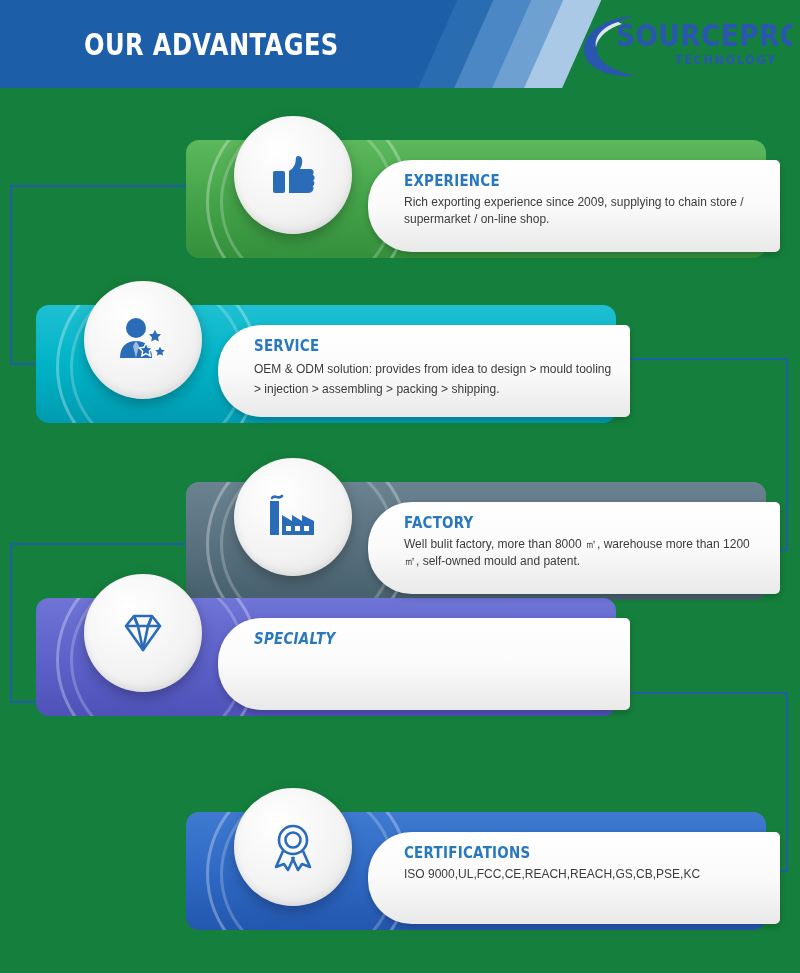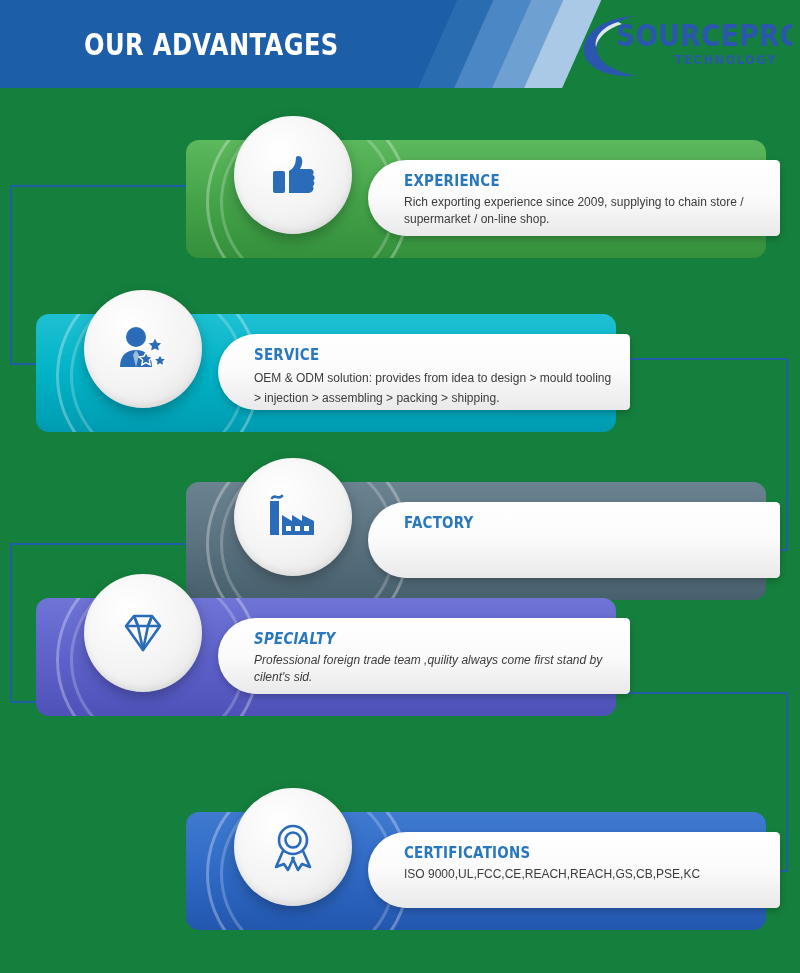--- a/index.html
+++ b/index.html
@@ -127,21 +127,21 @@
     z-index: 5;
   }
   .badge svg { display: block; }
 
   
   .panel {
     position: absolute;
     top: 20px;
     left: 182px;
     right: -14px;
-    height: 76px;
+    height: 92px;
     border-radius: 44px 5px 5px 44px;
     background: linear-gradient(180deg, #ffffff 0%, #fbfbfb 48%, #e9e9e9 100%);
     box-shadow: 0 3px 7px rgba(0,0,0,0.22);
     padding: 11px 16px 0 36px;
     z-index: 4;
   }
   .panel-title {
     color: #2878c0;
     font-size: 16px;
     line-height: 19px;
@@ -214,21 +214,21 @@
                  C49.4 34.6, 49.8 36.2, 49 37.8 C48.5 38.8, 47.6 39.3, 47.6 39.3
                  C48.6 40.2, 48.8 41.8, 48 43.2 C47.2 44.6, 45.6 46, 43 46 Z" fill="#2a6cb8"></path>
       </svg>
     </div>
     <div class="panel">
       <div class="panel-title">EXPERIENCE</div>
       <div class="panel-body">Rich exporting experience since 2009, supplying to chain store / supermarket / on-line shop.</div>
     </div>
   </div>
 
-  <div class="card leftal t-teal" style="top:314px;text-decoration:underline;">
+  <div class="card leftal t-teal" style="top:305px;text-decoration:underline;">
     <div class="card-bg"></div>
     <div class="badge">
       <svg width="58" height="56" viewBox="0 0 58 56" xmlns="http://www.w3.org/2000/svg">
         <circle cx="22" cy="16" r="10" fill="#2a6cb8"></circle>
         <path d="M6 46 C6 34, 13 29, 22 29 C31 29, 38 34, 38 46 Z" fill="#2a6cb8"></path>
         <path d="M22 29 L25 34 L22 46 L19 34 Z" fill="#ffffff" opacity="0.55"></path>
         <path d="M41 16 l2.4 5 5.4 .7 -4 3.8 1 5.4 -4.8-2.6 -4.8 2.6 1-5.4 -4-3.8 5.4-.7 Z" fill="#2a6cb8" stroke="#ffffff" stroke-width="1.4"></path>
         <path d="M32 31 l2.1 4.3 4.7 .6 -3.5 3.3 .9 4.7 -4.2-2.3 -4.2 2.3 .9-4.7 -3.5-3.3 4.7-.6 Z" fill="#2a6cb8" stroke="#ffffff" stroke-width="1.4"></path>
         <path d="M46 33 l2 4 4.4 .6 -3.2 3.1 .8 4.4 -4-2.1 -4 2.1 .8-4.4 -3.2-3.1 4.4-.6 Z" fill="#2a6cb8" stroke="#ffffff" stroke-width="1.4"></path>
       </svg>
@@ -246,38 +246,38 @@
         <rect x="6" y="10" width="9" height="34" fill="#2a6cb8"></rect>
         <path d="M18 44 L18 24 L28 30 L28 24 L38 30 L38 24 L50 30 L50 44 Z" fill="#2a6cb8"></path>
         <rect x="22" y="35" width="5" height="5" fill="#ffffff"></rect>
         <rect x="31" y="35" width="5" height="5" fill="#ffffff"></rect>
         <rect x="40" y="35" width="5" height="5" fill="#ffffff"></rect>
         <path d="M8 7 C11 3, 14 9, 18 5" stroke="#2a6cb8" stroke-width="2.6" fill="none" stroke-linecap="round"></path>
       </svg>
     </div>
     <div class="panel">
       <div class="panel-title">FACTORY</div>
+      <div class="panel-body">Well bulit factory, more than 8000 ㎡, warehouse more than 1200 ㎡, self-owned mould and patent.</div>
     </div>
   </div>
 
   <div class="card leftal t-purple" style="top:598px;font-style:italic;">
     <div class="card-bg"></div>
     <div class="badge">
       <svg width="58" height="54" viewBox="0 0 58 54" xmlns="http://www.w3.org/2000/svg">
         <g fill="none" stroke="#2a6cb8" stroke-width="2.6" stroke-linejoin="round">
           <path d="M12 20 L20 10 L38 10 L46 20 L29 44 Z"></path>
           <path d="M12 20 L46 20"></path>
           <path d="M20 10 L24 20 L29 44 L34 20 L38 10"></path>
           <path d="M24 20 L20 10 M34 20 L38 10"></path>
         </g>
       </svg>
     </div>
     <div class="panel">
       <div class="panel-title">SPECIALTY</div>
-      <div class="panel-body">Professional foreign trade team ,quility always come first stand by cilent's sid.</div>
     </div>
   </div>
 
   <div class="card right t-blue" style="top:812px;">
     <div class="card-bg"></div>
     <div class="badge">
       <svg width="54" height="56" viewBox="0 0 54 56" xmlns="http://www.w3.org/2000/svg">
         <g fill="none" stroke="#2a6cb8" stroke-width="2.6" stroke-linejoin="round">
           <circle cx="27" cy="21" r="14"></circle>
           <circle cx="27" cy="21" r="7.5"></circle>

